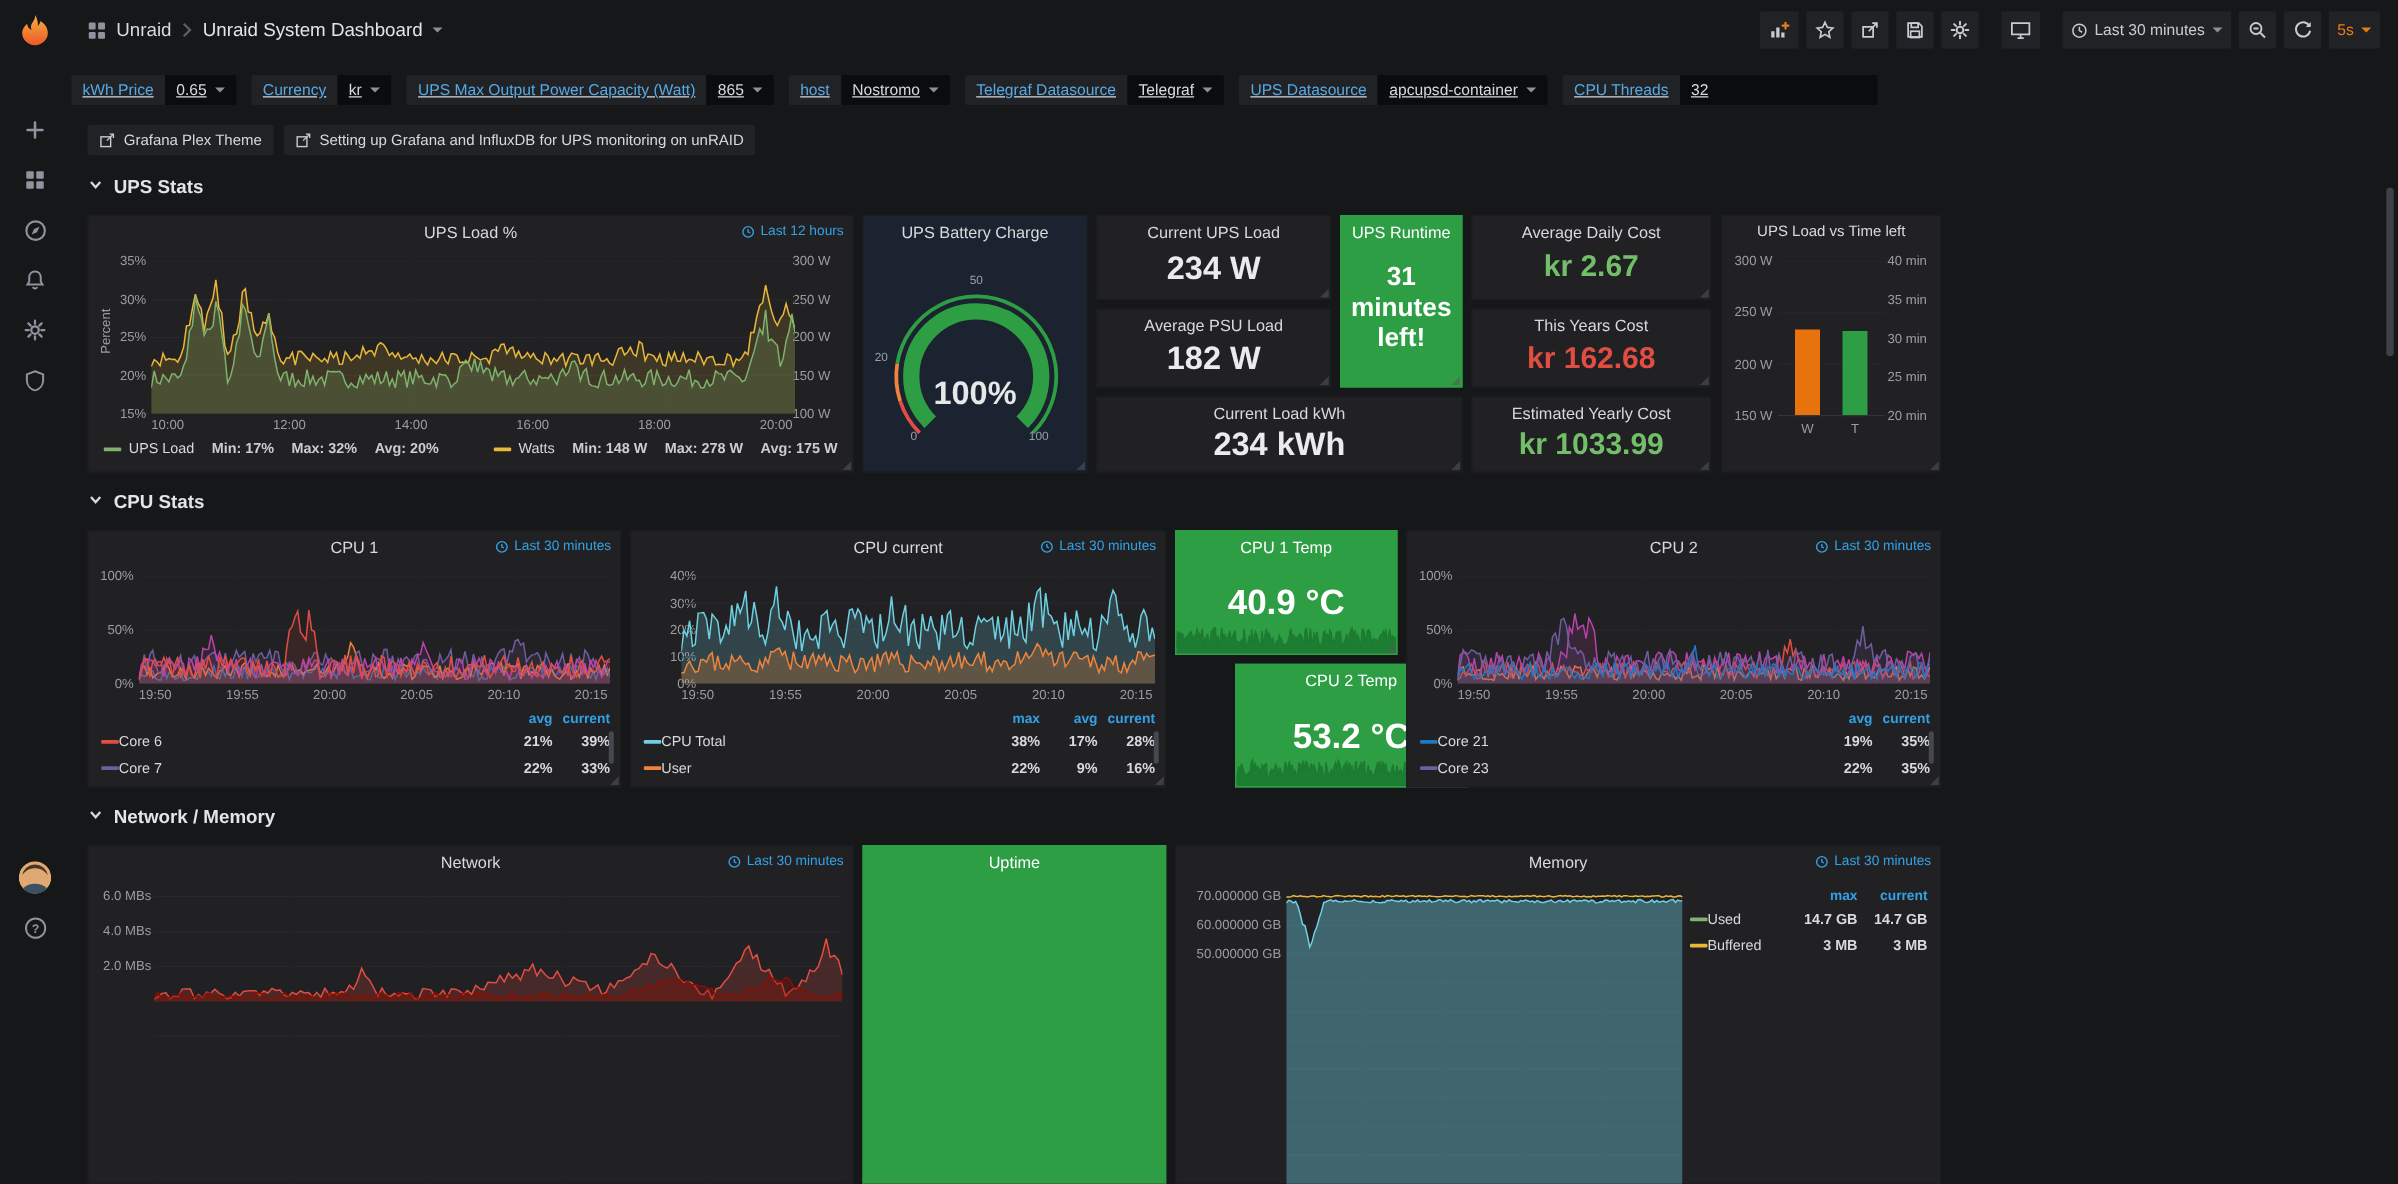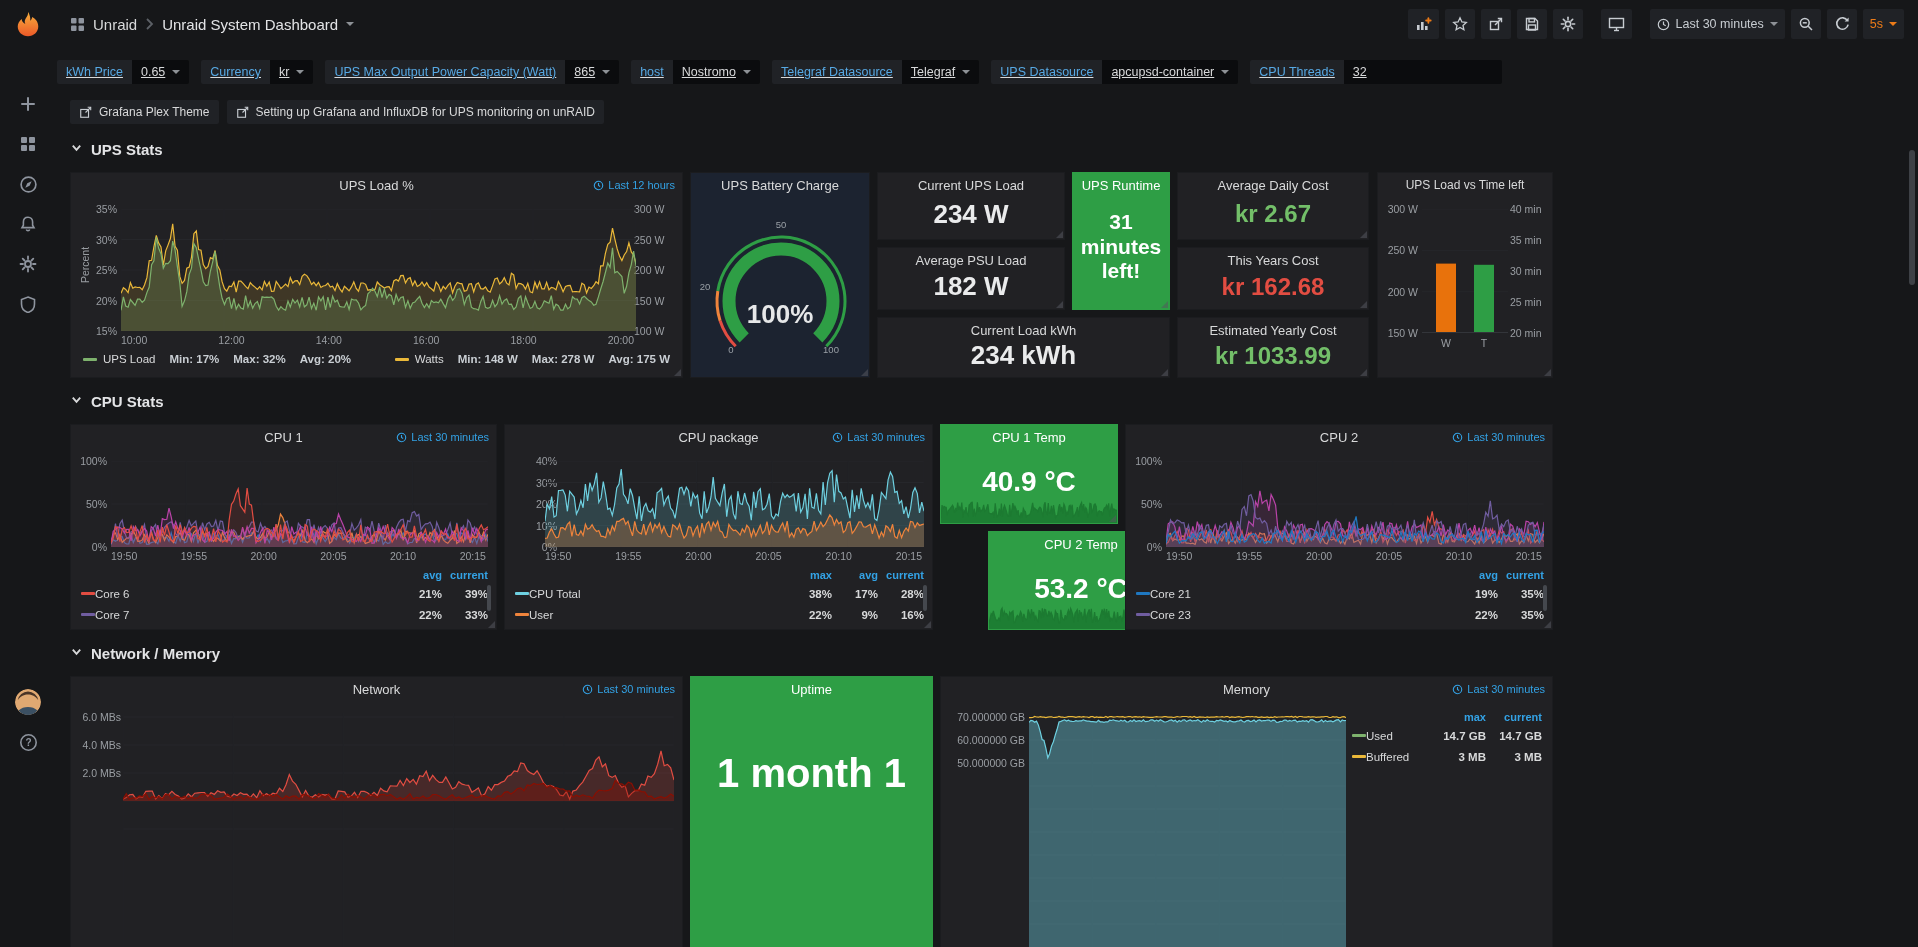--- a/index.html
+++ b/index.html
@@ -557,21 +557,21 @@
         <span class="lname">Core 7</span>
           <span class="spacer"></span>
         <span class="vcell">22%</span>
           <span class="vcell">33%</span>
       </div>
       <div class="lscroll"></div>
     </div>
   </div>
 
   <div class="panel" style="left:504px;top:424px;width:429px;height:206px;">
-    <div class="panel-title">CPU package</div>
+    <div class="panel-title">CPU current</div>
     <div class="badge">
       <svg width="11" height="11" viewBox="0 0 12 12" fill="none" stroke="currentColor" stroke-width="1.2">
           <circle cx="6" cy="6" r="4.6"></circle>
           <path d="M6 3.4V6l1.8 1"></path>
         </svg>
       <span>Last 30 minutes</span>
     </div>
     <div class="yticks left" style="left:22px;top:30px;height:98px;width:30px;">
       <span>40%</span>
         <span>30%</span>
@@ -743,21 +743,20 @@
         <line x1="551.0" y1="0" x2="551.0" y2="235" stroke="#222327" stroke-width="1"></line>
         <path d="M0.0,86.2 L3.3,84.6 L6.5,81.7 L9.8,81.3 L13.0,85.9 L16.3,83.7 L19.6,84.4 L22.8,78.3 L26.1,78.1 L29.3,78.1 L32.6,86.0 L35.9,82.6 L39.1,85.8 L42.4,80.7 L45.6,81.7 L48.9,78.4 L52.2,81.5 L55.4,83.1 L58.7,86.1 L61.9,85.0 L65.2,80.8 L68.5,83.8 L71.7,80.2 L75.0,79.8 L78.2,79.5 L81.5,79.5 L84.8,83.4 L88.0,79.8 L91.3,81.4 L94.6,77.8 L97.8,79.3 L101.1,79.0 L104.3,83.3 L107.6,84.2 L110.9,81.0 L114.1,82.5 L117.4,79.8 L120.6,81.4 L123.9,81.1 L127.2,84.7 L130.4,80.9 L133.7,84.7 L136.9,77.7 L140.2,82.7 L143.5,80.8 L146.7,82.6 L150.0,80.2 L153.2,81.1 L156.5,75.2 L159.8,78.4 L163.0,71.8 L166.3,61.6 L169.5,68.1 L172.8,71.3 L176.1,77.6 L179.3,83.9 L182.6,77.5 L185.8,83.0 L189.1,84.3 L192.4,81.8 L195.6,83.9 L198.9,81.4 L202.1,82.1 L205.4,81.5 L208.7,85.8 L211.9,86.0 L215.2,77.9 L218.4,78.3 L221.7,78.9 L225.0,84.3 L228.2,83.1 L231.5,79.3 L234.7,84.5 L238.0,78.3 L241.3,78.4 L244.5,79.7 L247.8,82.5 L251.0,79.4 L254.3,82.4 L257.6,75.3 L260.8,77.9 L264.1,78.8 L267.3,72.9 L270.6,73.0 L273.9,73.2 L277.1,67.4 L280.4,72.5 L283.7,65.6 L286.9,69.5 L290.2,66.4 L293.4,71.2 L296.7,62.7 L300.0,63.5 L303.2,58.2 L306.5,67.6 L309.7,62.4 L313.0,66.6 L316.3,69.4 L319.5,69.4 L322.8,64.0 L326.0,69.8 L329.3,76.0 L332.6,74.2 L335.8,68.7 L339.1,71.2 L342.3,72.0 L345.6,72.4 L348.9,79.3 L352.1,77.3 L355.4,74.9 L358.6,82.9 L361.9,80.8 L365.2,73.6 L368.4,77.2 L371.7,71.6 L374.9,71.6 L378.2,69.4 L381.5,68.1 L384.7,63.3 L388.0,61.9 L391.2,57.8 L394.5,58.6 L397.8,49.9 L401.0,50.7 L404.3,57.6 L407.5,59.9 L410.8,61.5 L414.1,57.8 L417.3,63.3 L420.6,70.0 L423.8,73.3 L427.1,72.3 L430.4,73.4 L433.6,76.7 L436.9,82.0 L440.1,82.8 L443.4,78.7 L446.7,86.2 L449.9,78.1 L453.2,77.0 L456.4,72.6 L459.7,69.1 L463.0,63.3 L466.2,57.5 L469.5,55.5 L472.8,47.1 L476.0,43.8 L479.3,53.8 L482.5,50.8 L485.8,62.7 L489.1,64.4 L492.3,62.5 L495.6,70.3 L498.8,74.3 L502.1,72.7 L505.4,83.8 L508.6,80.4 L511.9,77.7 L515.1,77.7 L518.4,71.1 L521.7,72.3 L524.9,63.0 L528.2,64.3 L531.4,60.6 L534.7,51.2 L538.0,38.0 L541.2,52.7 L544.5,51.4 L547.7,54.9 L551.0,67.1 L551,88 L0,88 Z" fill="#e24d42" fill-opacity="0.2" stroke="none"></path>
         <path d="M0.0,86.2 L3.3,84.6 L6.5,81.7 L9.8,81.3 L13.0,85.9 L16.3,83.7 L19.6,84.4 L22.8,78.3 L26.1,78.1 L29.3,78.1 L32.6,86.0 L35.9,82.6 L39.1,85.8 L42.4,80.7 L45.6,81.7 L48.9,78.4 L52.2,81.5 L55.4,83.1 L58.7,86.1 L61.9,85.0 L65.2,80.8 L68.5,83.8 L71.7,80.2 L75.0,79.8 L78.2,79.5 L81.5,79.5 L84.8,83.4 L88.0,79.8 L91.3,81.4 L94.6,77.8 L97.8,79.3 L101.1,79.0 L104.3,83.3 L107.6,84.2 L110.9,81.0 L114.1,82.5 L117.4,79.8 L120.6,81.4 L123.9,81.1 L127.2,84.7 L130.4,80.9 L133.7,84.7 L136.9,77.7 L140.2,82.7 L143.5,80.8 L146.7,82.6 L150.0,80.2 L153.2,81.1 L156.5,75.2 L159.8,78.4 L163.0,71.8 L166.3,61.6 L169.5,68.1 L172.8,71.3 L176.1,77.6 L179.3,83.9 L182.6,77.5 L185.8,83.0 L189.1,84.3 L192.4,81.8 L195.6,83.9 L198.9,81.4 L202.1,82.1 L205.4,81.5 L208.7,85.8 L211.9,86.0 L215.2,77.9 L218.4,78.3 L221.7,78.9 L225.0,84.3 L228.2,83.1 L231.5,79.3 L234.7,84.5 L238.0,78.3 L241.3,78.4 L244.5,79.7 L247.8,82.5 L251.0,79.4 L254.3,82.4 L257.6,75.3 L260.8,77.9 L264.1,78.8 L267.3,72.9 L270.6,73.0 L273.9,73.2 L277.1,67.4 L280.4,72.5 L283.7,65.6 L286.9,69.5 L290.2,66.4 L293.4,71.2 L296.7,62.7 L300.0,63.5 L303.2,58.2 L306.5,67.6 L309.7,62.4 L313.0,66.6 L316.3,69.4 L319.5,69.4 L322.8,64.0 L326.0,69.8 L329.3,76.0 L332.6,74.2 L335.8,68.7 L339.1,71.2 L342.3,72.0 L345.6,72.4 L348.9,79.3 L352.1,77.3 L355.4,74.9 L358.6,82.9 L361.9,80.8 L365.2,73.6 L368.4,77.2 L371.7,71.6 L374.9,71.6 L378.2,69.4 L381.5,68.1 L384.7,63.3 L388.0,61.9 L391.2,57.8 L394.5,58.6 L397.8,49.9 L401.0,50.7 L404.3,57.6 L407.5,59.9 L410.8,61.5 L414.1,57.8 L417.3,63.3 L420.6,70.0 L423.8,73.3 L427.1,72.3 L430.4,73.4 L433.6,76.7 L436.9,82.0 L440.1,82.8 L443.4,78.7 L446.7,86.2 L449.9,78.1 L453.2,77.0 L456.4,72.6 L459.7,69.1 L463.0,63.3 L466.2,57.5 L469.5,55.5 L472.8,47.1 L476.0,43.8 L479.3,53.8 L482.5,50.8 L485.8,62.7 L489.1,64.4 L492.3,62.5 L495.6,70.3 L498.8,74.3 L502.1,72.7 L505.4,83.8 L508.6,80.4 L511.9,77.7 L515.1,77.7 L518.4,71.1 L521.7,72.3 L524.9,63.0 L528.2,64.3 L531.4,60.6 L534.7,51.2 L538.0,38.0 L541.2,52.7 L544.5,51.4 L547.7,54.9 L551.0,67.1" fill="none" stroke="#e24d42" stroke-width="1.2"></path>
         <path d="M0.0,86.2 L3.3,80.7 L6.5,86.2 L9.8,84.8 L13.0,85.2 L16.3,83.0 L19.6,83.6 L22.8,80.6 L26.1,86.2 L29.3,83.4 L32.6,84.7 L35.9,83.4 L39.1,86.2 L42.4,81.6 L45.6,81.5 L48.9,86.2 L52.2,83.2 L55.4,84.2 L58.7,84.7 L61.9,83.3 L65.2,85.9 L68.5,84.2 L71.7,85.4 L75.0,84.8 L78.2,81.5 L81.5,81.0 L84.8,81.3 L88.0,82.6 L91.3,86.2 L94.6,85.7 L97.8,85.2 L101.1,84.2 L104.3,81.1 L107.6,83.5 L110.9,86.2 L114.1,84.2 L117.4,83.4 L120.6,86.1 L123.9,83.4 L127.2,84.4 L130.4,86.1 L133.7,86.2 L136.9,84.8 L140.2,81.0 L143.5,83.4 L146.7,81.4 L150.0,83.7 L153.2,81.2 L156.5,83.9 L159.8,85.9 L163.0,82.8 L166.3,84.7 L169.5,83.0 L172.8,83.2 L176.1,86.2 L179.3,81.6 L182.6,81.8 L185.8,83.1 L189.1,85.5 L192.4,85.4 L195.6,80.8 L198.9,82.1 L202.1,84.4 L205.4,81.1 L208.7,84.9 L211.9,85.6 L215.2,86.0 L218.4,81.7 L221.7,85.3 L225.0,81.1 L228.2,83.4 L231.5,84.5 L234.7,82.5 L238.0,84.0 L241.3,86.2 L244.5,82.9 L247.8,81.3 L251.0,82.6 L254.3,84.5 L257.6,81.6 L260.8,81.3 L264.1,82.7 L267.3,81.5 L270.6,83.7 L273.9,86.2 L277.1,84.4 L280.4,86.2 L283.7,83.9 L286.9,80.7 L290.2,86.1 L293.4,84.5 L296.7,85.2 L300.0,83.0 L303.2,85.4 L306.5,84.7 L309.7,81.5 L313.0,81.5 L316.3,83.0 L319.5,85.0 L322.8,86.2 L326.0,83.7 L329.3,81.8 L332.6,85.3 L335.8,83.9 L339.1,85.8 L342.3,84.8 L345.6,83.4 L348.9,82.0 L352.1,84.7 L355.4,84.1 L358.6,82.8 L361.9,82.6 L365.2,84.3 L368.4,85.4 L371.7,86.0 L374.9,82.8 L378.2,83.3 L381.5,79.3 L384.7,78.7 L388.0,81.1 L391.2,78.7 L394.5,75.6 L397.8,74.8 L401.0,77.8 L404.3,72.0 L407.5,72.8 L410.8,70.5 L414.1,71.5 L417.3,71.2 L420.6,70.4 L423.8,74.5 L427.1,72.4 L430.4,74.8 L433.6,74.6 L436.9,76.0 L440.1,76.0 L443.4,78.2 L446.7,77.9 L449.9,84.2 L453.2,82.2 L456.4,83.6 L459.7,81.8 L463.0,83.0 L466.2,83.4 L469.5,85.3 L472.8,80.1 L476.0,77.1 L479.3,77.5 L482.5,77.8 L485.8,77.1 L489.1,75.5 L492.3,67.4 L495.6,70.5 L498.8,70.9 L502.1,72.9 L505.4,69.2 L508.6,70.4 L511.9,77.2 L515.1,76.9 L518.4,78.6 L521.7,78.9 L524.9,83.7 L528.2,83.1 L531.4,86.0 L534.7,84.6 L538.0,83.7 L541.2,85.0 L544.5,83.7 L547.7,80.9 L551.0,83.2 L551,88 L0,88 Z" fill="#890f02" fill-opacity="0.35" stroke="none"></path>
         <path d="M0.0,86.2 L3.3,80.7 L6.5,86.2 L9.8,84.8 L13.0,85.2 L16.3,83.0 L19.6,83.6 L22.8,80.6 L26.1,86.2 L29.3,83.4 L32.6,84.7 L35.9,83.4 L39.1,86.2 L42.4,81.6 L45.6,81.5 L48.9,86.2 L52.2,83.2 L55.4,84.2 L58.7,84.7 L61.9,83.3 L65.2,85.9 L68.5,84.2 L71.7,85.4 L75.0,84.8 L78.2,81.5 L81.5,81.0 L84.8,81.3 L88.0,82.6 L91.3,86.2 L94.6,85.7 L97.8,85.2 L101.1,84.2 L104.3,81.1 L107.6,83.5 L110.9,86.2 L114.1,84.2 L117.4,83.4 L120.6,86.1 L123.9,83.4 L127.2,84.4 L130.4,86.1 L133.7,86.2 L136.9,84.8 L140.2,81.0 L143.5,83.4 L146.7,81.4 L150.0,83.7 L153.2,81.2 L156.5,83.9 L159.8,85.9 L163.0,82.8 L166.3,84.7 L169.5,83.0 L172.8,83.2 L176.1,86.2 L179.3,81.6 L182.6,81.8 L185.8,83.1 L189.1,85.5 L192.4,85.4 L195.6,80.8 L198.9,82.1 L202.1,84.4 L205.4,81.1 L208.7,84.9 L211.9,85.6 L215.2,86.0 L218.4,81.7 L221.7,85.3 L225.0,81.1 L228.2,83.4 L231.5,84.5 L234.7,82.5 L238.0,84.0 L241.3,86.2 L244.5,82.9 L247.8,81.3 L251.0,82.6 L254.3,84.5 L257.6,81.6 L260.8,81.3 L264.1,82.7 L267.3,81.5 L270.6,83.7 L273.9,86.2 L277.1,84.4 L280.4,86.2 L283.7,83.9 L286.9,80.7 L290.2,86.1 L293.4,84.5 L296.7,85.2 L300.0,83.0 L303.2,85.4 L306.5,84.7 L309.7,81.5 L313.0,81.5 L316.3,83.0 L319.5,85.0 L322.8,86.2 L326.0,83.7 L329.3,81.8 L332.6,85.3 L335.8,83.9 L339.1,85.8 L342.3,84.8 L345.6,83.4 L348.9,82.0 L352.1,84.7 L355.4,84.1 L358.6,82.8 L361.9,82.6 L365.2,84.3 L368.4,85.4 L371.7,86.0 L374.9,82.8 L378.2,83.3 L381.5,79.3 L384.7,78.7 L388.0,81.1 L391.2,78.7 L394.5,75.6 L397.8,74.8 L401.0,77.8 L404.3,72.0 L407.5,72.8 L410.8,70.5 L414.1,71.5 L417.3,71.2 L420.6,70.4 L423.8,74.5 L427.1,72.4 L430.4,74.8 L433.6,74.6 L436.9,76.0 L440.1,76.0 L443.4,78.2 L446.7,77.9 L449.9,84.2 L453.2,82.2 L456.4,83.6 L459.7,81.8 L463.0,83.0 L466.2,83.4 L469.5,85.3 L472.8,80.1 L476.0,77.1 L479.3,77.5 L482.5,77.8 L485.8,77.1 L489.1,75.5 L492.3,67.4 L495.6,70.5 L498.8,70.9 L502.1,72.9 L505.4,69.2 L508.6,70.4 L511.9,77.2 L515.1,76.9 L518.4,78.6 L521.7,78.9 L524.9,83.7 L528.2,83.1 L531.4,86.0 L534.7,84.6 L538.0,83.7 L541.2,85.0 L544.5,83.7 L547.7,80.9 L551.0,83.2" fill="none" stroke="#890f02" stroke-width="1.2"></path>
       </svg>
   </div>
 
   <div class="panel green" style="left:690px;top:676px;width:243px;height:290px;">
     <div class="panel-title">Uptime</div>
-    <div class="uptime-val">1 month 1</div>
   </div>
 
   <div class="panel" style="left:940px;top:676px;width:613px;height:290px;">
     <div class="panel-title">Memory</div>
     <div class="badge">
       <svg width="11" height="11" viewBox="0 0 12 12" fill="none" stroke="currentColor" stroke-width="1.2">
           <circle cx="6" cy="6" r="4.6"></circle>
           <path d="M6 3.4V6l1.8 1"></path>
         </svg>
       <span>Last 30 minutes</span>

